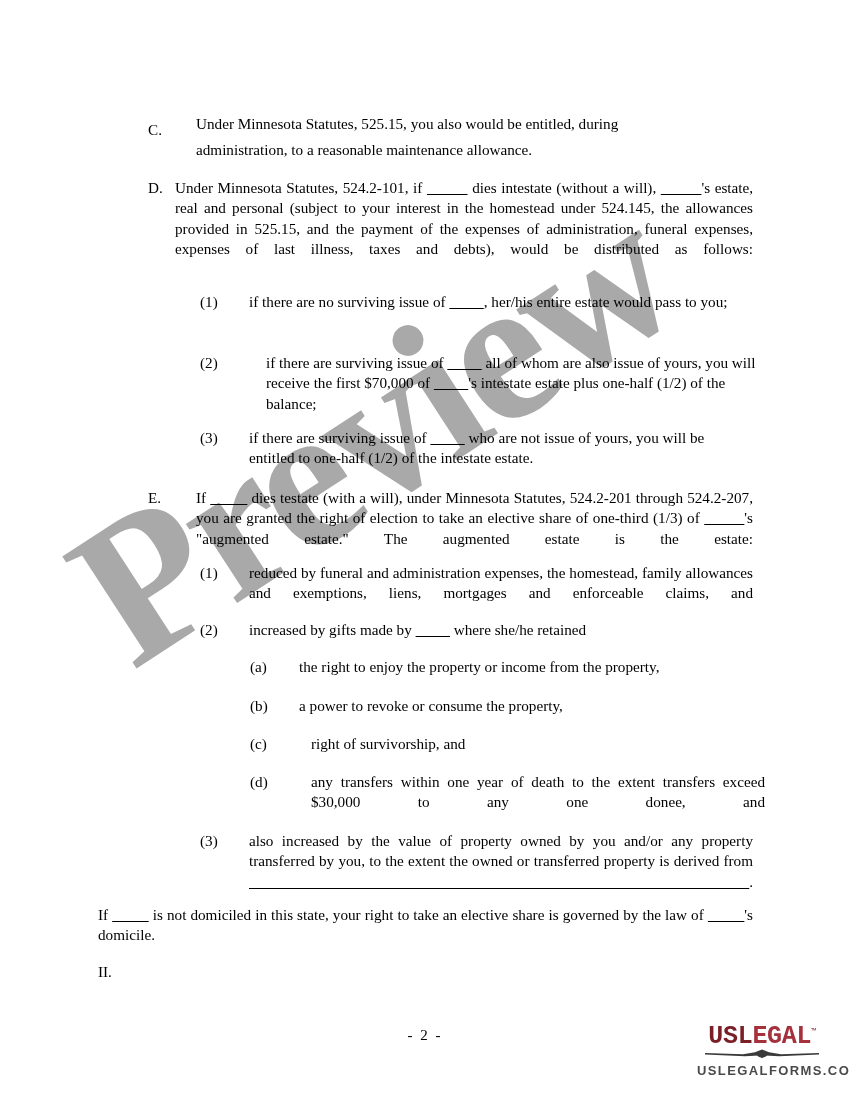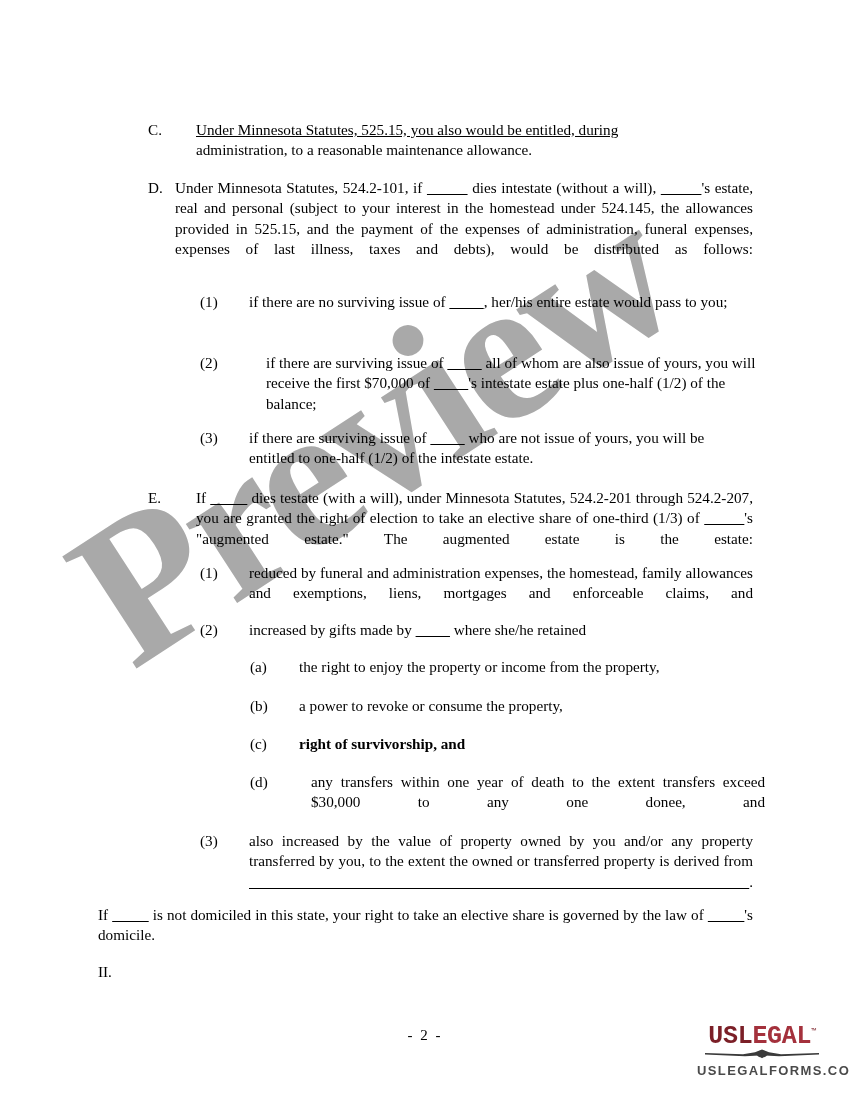--- a/index.html
+++ b/index.html
@@ -141,21 +141,21 @@
 
 <div id="page">
 
   <div id="watermark">
     <div class="wm-text">Preview</div>
   </div>
 
   <div id="content">
 
     <div class="marker" style="left:148px; top:120px;">C.</div>
-    <div class="blk" style="left:196px; top:120px; width:560px;text-decoration:underline;">Under Minnesota Statutes, 525.15, you also would be entitled, during</div>
+    <div class="blk" style="left:196px; top:114px; width:560px;">Under Minnesota Statutes, 525.15, you also would be entitled, during</div>
     <div class="blk" style="left:196px; top:140px; width:560px;">administration, to a reasonable maintenance allowance.</div>
 
     <div class="marker" style="left:148px; top:178px;">D.</div>
     <div class="blk just" style="left:175px; top:178px; width:578px;">Under Minnesota Statutes, 524.2-101, if <span class="ul-blank">&nbsp;&nbsp;&nbsp;&nbsp;&nbsp;&nbsp;&nbsp;&nbsp;</span> dies intestate (without a will), <span class="ul-blank">&nbsp;&nbsp;&nbsp;&nbsp;&nbsp;&nbsp;&nbsp;&nbsp;</span>'s estate, real and personal (subject to your interest in the homestead under 524.145, the allowances provided in 525.15, and the payment of the expenses of administration, funeral expenses, expenses of last illness, taxes and debts), would be distributed as follows:</div>
 
     <div class="marker" style="left:200px; top:292px;">(1)</div>
     <div class="blk" style="left:249px; top:292px; width:504px;">if there are no surviving issue of <span class="ul-blank">&nbsp;&nbsp;&nbsp;&nbsp;&nbsp;&nbsp;&nbsp;&nbsp;</span>, her/his entire estate would pass to you;</div>
 
     <div class="marker" style="left:200px; top:353px;">(2)</div>
     <div class="blk" style="left:266px; top:353px; width:504px;">if there are surviving issue of <span class="ul-blank">&nbsp;&nbsp;&nbsp;&nbsp;&nbsp;&nbsp;&nbsp;&nbsp;</span> all of whom are also issue of yours, you will receive the first $70,000 of <span class="ul-blank">&nbsp;&nbsp;&nbsp;&nbsp;&nbsp;&nbsp;&nbsp;&nbsp;</span>'s intestate estate plus one-half (1/2) of the balance;</div>
@@ -172,21 +172,21 @@
     <div class="marker" style="left:200px; top:620px;">(2)</div>
     <div class="blk" style="left:249px; top:620px; width:504px;">increased by gifts made by <span class="ul-blank">&nbsp;&nbsp;&nbsp;&nbsp;&nbsp;&nbsp;&nbsp;&nbsp;</span> where she/he retained</div>
 
     <div class="marker" style="left:250px; top:657px;">(a)</div>
     <div class="blk" style="left:299px; top:657px; width:454px;">the right to enjoy the property or income from the property,</div>
 
     <div class="marker" style="left:250px; top:696px;">(b)</div>
     <div class="blk" style="left:299px; top:696px; width:454px;">a power to revoke or consume the property,</div>
 
     <div class="marker" style="left:250px; top:734px;">(c)</div>
-    <div class="blk" style="left:299px; top:734px; width:454px;font-weight:bold;">right of survivorship, and</div>
+    <div class="blk" style="left:311px; top:734px; width:454px;">right of survivorship, and</div>
 
     <div class="marker" style="left:250px; top:772px;">(d)</div>
     <div class="blk just" style="left:299px; top:772px; width:454px;margin-left:12px;">any transfers within one year of death to the extent transfers exceed $30,000 to any one donee, and</div>
 
     <div class="marker" style="left:200px; top:831px;">(3)</div>
     <div class="blk just" style="left:249px; top:831px; width:504px;">also increased by the value of property owned by you and/or any property transferred by you, to the extent the owned or transferred property is derived from <span class="ul-blank">&nbsp;&nbsp;&nbsp;&nbsp;&nbsp;&nbsp;&nbsp;&nbsp;</span>.</div>
 
     <div class="blk just" style="left:98px; top:905px; width:655px;">If <span class="ul-blank">&nbsp;&nbsp;&nbsp;&nbsp;&nbsp;&nbsp;&nbsp;&nbsp;</span> is not domiciled in this state, your right to take an elective share is governed by the law of <span class="ul-blank">&nbsp;&nbsp;&nbsp;&nbsp;&nbsp;&nbsp;&nbsp;&nbsp;</span>'s domicile.</div>
 
     <div class="marker" style="left:98px; top:962px;">II.</div>

